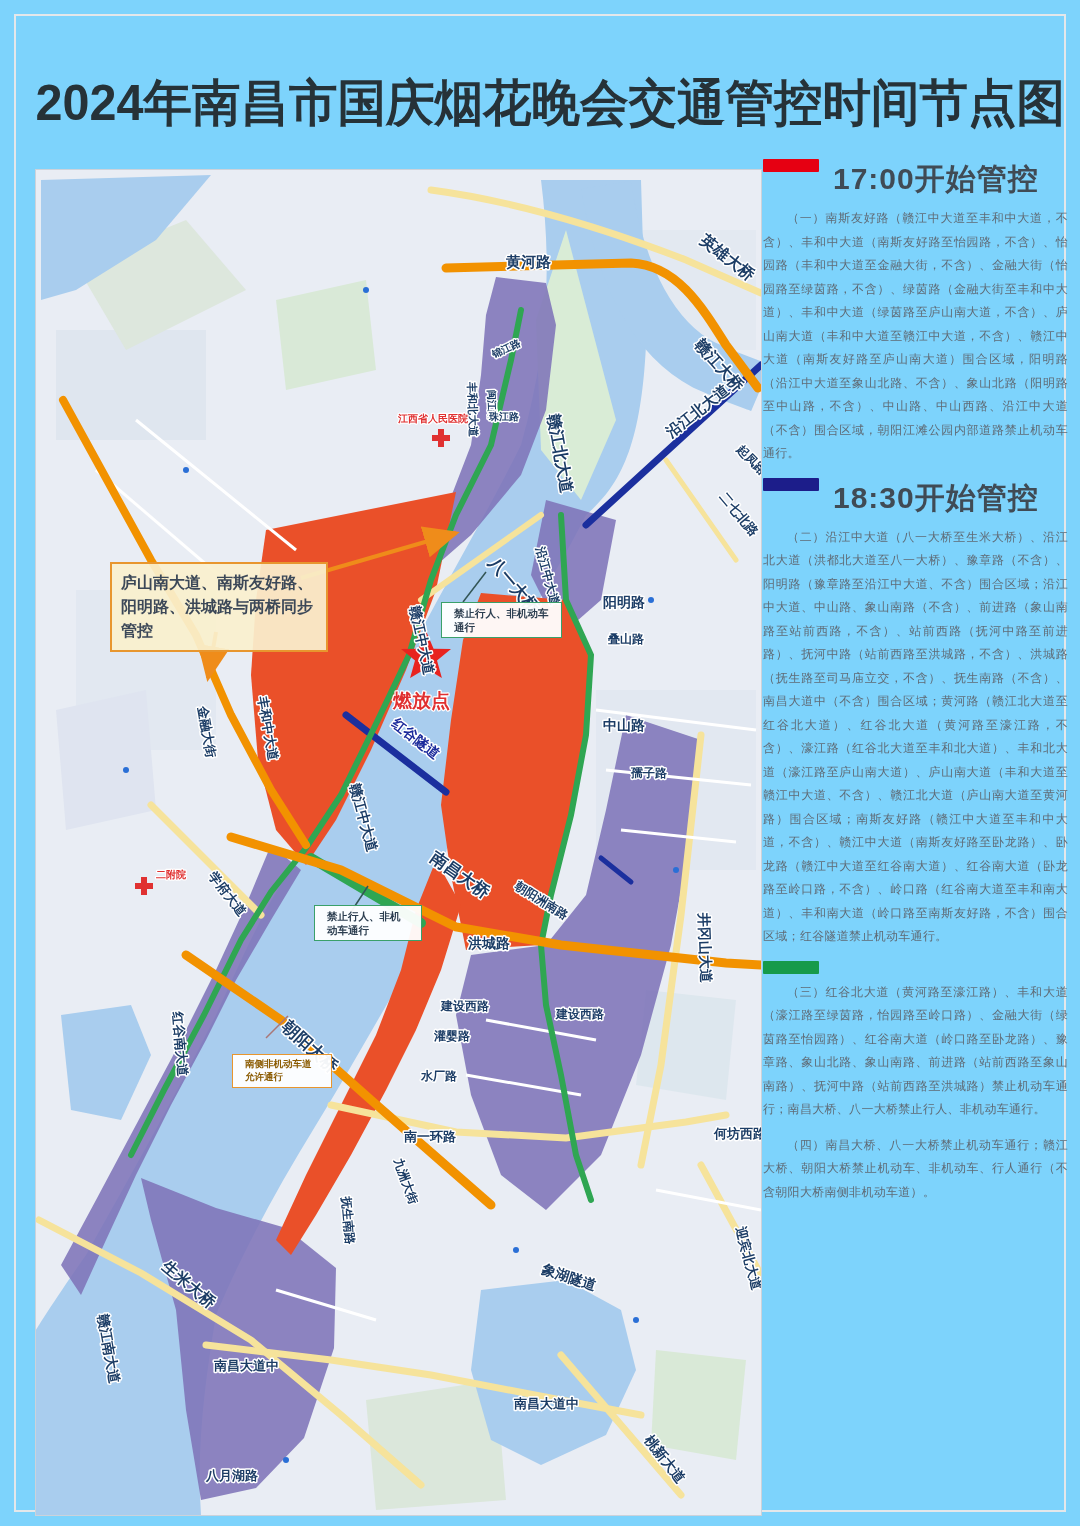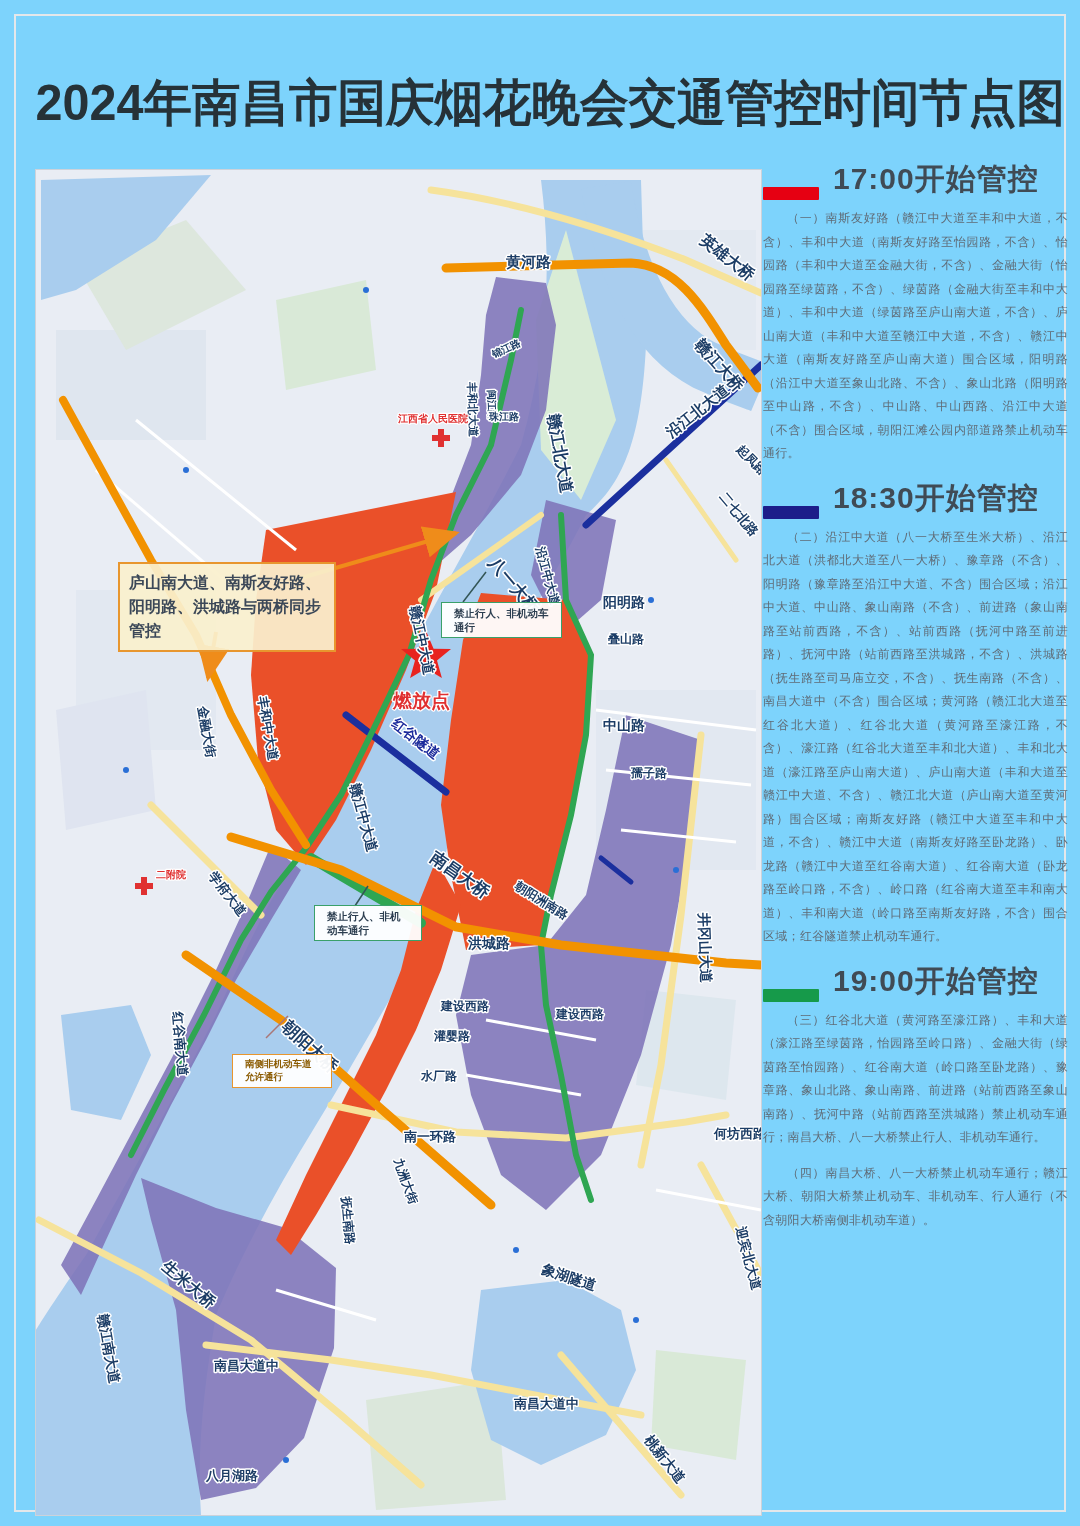--- a/index.html
+++ b/index.html
@@ -15,21 +15,21 @@
   
   .callout{position:absolute;background:rgba(255,255,255,0.95);border:1.5px solid #3aa06a;
            color:#2c3e50;font-weight:bold;padding:3px 12px;line-height:1.35;z-index:5;}
   .callout.big{background:rgba(250,240,206,0.93);border:2px solid #e8962e;
                font-size:16px;padding:7px 9px;line-height:1.5;color:#3c4858;}
   .callout.small{font-size:10.5px;}
   .callout.orange{border-color:#e8962e;color:#8a5a00;font-size:9.5px;}
   
   .panel{position:absolute;left:763px;top:157px;width:305px;}
   .sec{margin-bottom:12px;}
-  .sec-head{display:flex;align-items:flex-end;gap:14px;margin:2px 0 7px 0;}
+  .sec-head{display:flex;align-items:flex-start;gap:14px;margin:2px 0 7px 0;}
   .sec-bar{width:56px;height:13px;border-radius:1px;flex:0 0 auto;}
   .sec-time{font-size:30px;font-weight:bold;color:#404b55;letter-spacing:1px;white-space:nowrap;}
   .sec-body{font-size:12px;line-height:23.5px;color:#5f6b76;text-align:justify;
             text-indent:2em;margin:0;letter-spacing:0.3px;}
   
   text{font-family:"Liberation Sans","DejaVu Sans",sans-serif;font-weight:bold;
        fill:#1c3d66;paint-order:stroke;stroke:#ffffff;stroke-width:3px;stroke-linejoin:round;}
   text.navy{fill:#1b2a9b;}
   text.red{fill:#e03030;stroke-width:2.5px;}
 </style>
@@ -209,21 +209,21 @@
         <text font-size="14" transform="translate(608,1270) rotate(52)">桃新大道</text>
         <text font-size="13" transform="translate(170,1310)">八月湖路</text>
         <text font-size="13" transform="translate(172,706) rotate(52)">学府大道</text>
         <text font-size="13" transform="translate(137,842) rotate(85)">红谷南大道</text>
         <text font-size="13" transform="translate(162,537) rotate(80)">金融大街</text>
         <text font-size="13" transform="translate(222,527) rotate(80)">丰和中大道</text>
         <text font-size="12" transform="translate(500,378) rotate(75)">沿江中大道</text>
       </g>
     </svg>
 
-    <div class="callout big" style="left:82px;top:392px;width:196px;">庐山南大道、南斯友好路、阳明路、洪城路与两桥同步管控</div>
+    <div class="callout big" style="left:74px;top:392px;width:196px;">庐山南大道、南斯友好路、阳明路、洪城路与两桥同步管控</div>
     <div class="callout small" style="left:405px;top:432px;width:95px;">禁止行人、非机动车通行</div>
     <div class="callout small" style="left:278px;top:735px;width:82px;">禁止行人、非机动车通行</div>
     <div class="callout orange" style="left:196px;top:884px;width:74px;">南侧非机动车道允许通行</div>
   </div>
 
   <aside class="panel">
     <section class="sec">
       <div class="sec-head">
         <span class="sec-bar" style="background: rgb(230, 0, 18);"></span>
         <span class="sec-time">17:00开始管控</span>
@@ -235,21 +235,20 @@
       <div class="sec-head">
         <span class="sec-bar" style="background: rgb(28, 29, 138);"></span>
         <span class="sec-time">18:30开始管控</span>
       </div>
       <p class="sec-body">（二）沿江中大道（八一大桥至生米大桥）、沿江北大道（洪都北大道至八一大桥）、豫章路（不含）、阳明路（豫章路至沿江中大道、不含）围合区域；沿江中大道、中山路、象山南路（不含）、前进路（象山南路至站前西路，不含）、站前西路（抚河中路至前进路）、抚河中路（站前西路至洪城路，不含）、洪城路（抚生路至司马庙立交，不含）、抚生南路（不含）、南昌大道中（不含）围合区域；黄河路（赣江北大道至红谷北大道）、红谷北大道（黄河路至濠江路，不含）、濠江路（红谷北大道至丰和北大道）、丰和北大道（濠江路至庐山南大道）、庐山南大道（丰和大道至赣江中大道、不含）、赣江北大道（庐山南大道至黄河路）围合区域；南斯友好路（赣江中大道至丰和中大道，不含）、赣江中大道（南斯友好路至卧龙路）、卧龙路（赣江中大道至红谷南大道）、红谷南大道（卧龙路至岭口路，不含）、岭口路（红谷南大道至丰和南大道）、丰和南大道（岭口路至南斯友好路，不含）围合区域；红谷隧道禁止机动车通行。</p>
     </section>
 
     <section class="sec">
       <div class="sec-head">
         <span class="sec-bar" style="background: rgb(22, 154, 74);"></span>
-        <span class="sec-time">19:00开始管控</span>
       </div>
       <p class="sec-body">（三）红谷北大道（黄河路至濠江路）、丰和大道（濠江路至绿茵路，怡园路至岭口路）、金融大街（绿茵路至怡园路）、红谷南大道（岭口路至卧龙路）、豫章路、象山北路、象山南路、前进路（站前西路至象山南路）、抚河中路（站前西路至洪城路）禁止机动车通行；南昌大桥、八一大桥禁止行人、非机动车通行。</p>
     </section>
 
     <section class="sec">
       <p class="sec-body">（四）南昌大桥、八一大桥禁止机动车通行；赣江大桥、朝阳大桥禁止机动车、非机动车、行人通行（不含朝阳大桥南侧非机动车道）。</p>
     </section>
   </aside>
 </div>
 

